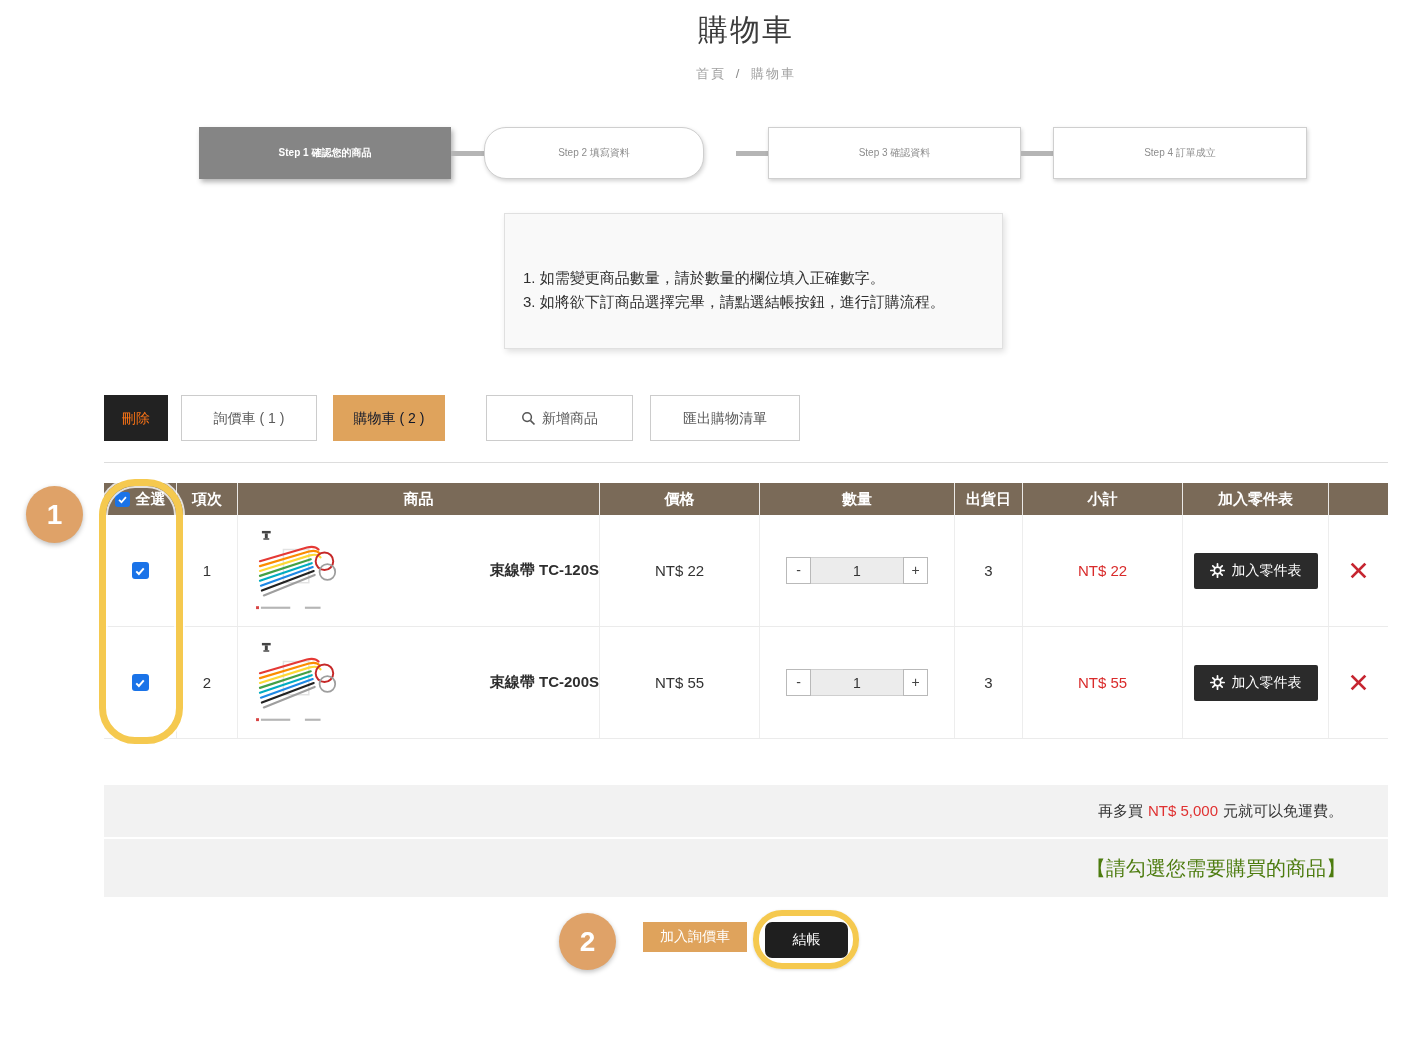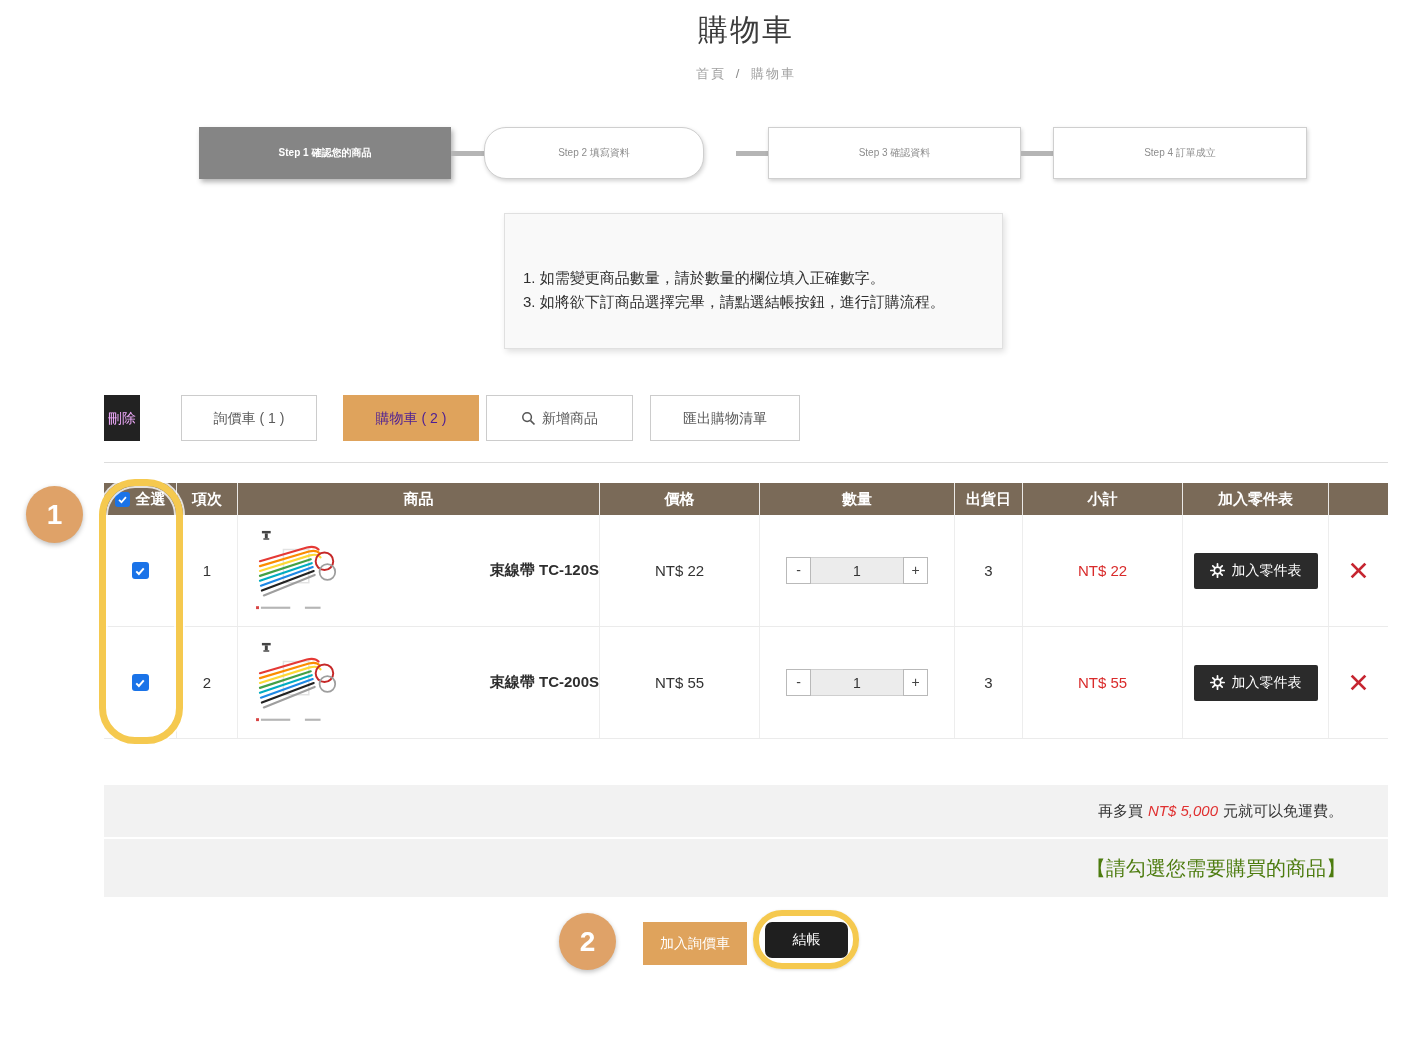--- a/index.html
+++ b/index.html
@@ -32,24 +32,24 @@
   
   .notice { position:absolute; left:504px; top:213px; width:499px; height:136px;
             background:#f9f9f9; border:1px solid #e0e0e0; box-shadow:2px 3px 6px rgba(0,0,0,.12);
             padding:52px 0 0 18px; }
   .notice div { font-size:15px; color:#2e2e2e; line-height:24px; }
 
   
   .toolbar { position:absolute; left:0; top:395px; width:1425px; height:46px; }
   .tb-btn { position:absolute; top:0; height:46px; line-height:44px; text-align:center;
             font-size:14px; cursor:pointer; }
-  .btn-delete { left:104px; width:36px; background:var(--dark-button,#222); color:#f0abfc; line-height:46px; }
+  .btn-delete { left:104px; width:64px; background:var(--dark-button,#222); color:#f97316; line-height:46px; }
   .btn-outline { background:#fff; border:1px solid #ccc; color:#5a5a5a; }
   .btn-inquiry { left:181px; width:136px; }
-  .btn-cart { left:333px; width:136px; background:var(--accent-orange,#dfa35c); color:#4c1d95; line-height:46px;margin-left:10px; }
+  .btn-cart { left:333px; width:112px; background:var(--accent-orange,#dfa35c); color:#0f172a; line-height:46px; }
   .btn-add { left:486px; width:147px; }
   .btn-export { left:650px; width:150px; }
   .btn-add svg { vertical-align:-3px; margin-right:6px; }
 
   .divider { position:absolute; left:104px; top:462px; width:1284px; height:1px; background:#ddd; }
 
   
   .cart-table { position:absolute; left:104px; top:483px; width:1284px; }
   .thead { display:flex; height:32px; background:var(--header-brown,#7a6a58); }
   .th { color:#fff; font-size:15px; font-weight:700; text-align:center; line-height:32px;
@@ -84,24 +84,24 @@
                cursor:pointer; font-family:inherit; }
 
   .remove-btn { cursor:pointer; line-height:0; }
 
   
   .band { position:absolute; left:104px; width:1284px; background:#f2f2f2; }
   .band-shipping { top:785px; height:52px; }
   .band-note { top:839px; height:58px; }
   .band-shipping .band-text { position:absolute; right:45px; top:0; line-height:52px; font-size:15px; color:#333; }
   .band-note .band-text { position:absolute; right:42px; top:0; line-height:58px; font-size:20px; color:#4d7c0f; }
-  .red-amount { color:#e03131; margin:0 5px;font-style:italic; }
-
-  
-  .action-inquiry { position:absolute; left:643px; top:922px; width:104px; height:43px;
+  .red-amount { color:#e03131; margin:0 5px; }
+
+  
+  .action-inquiry { position:absolute; left:643px; top:922px; width:104px; height:30px;
                     background:var(--accent-orange,#dfa35c); color:#fff; border:none; font-size:14px;
                     cursor:pointer; font-family:inherit; }
   .action-checkout { position:absolute; left:765px; top:922px; width:83px; height:36px;
                      background:#1f1f1f; color:#fff; border:none; border-radius:7px; font-size:14px;
                      cursor:pointer; font-family:inherit; }
 
   
   .anno-circle { position:absolute; width:57px; height:57px; border-radius:50%;
                  background:var(--annotation-tan,#dfa268); color:#fff; font-size:28px; font-weight:700;
                  display:flex; align-items:center; justify-content:center;

